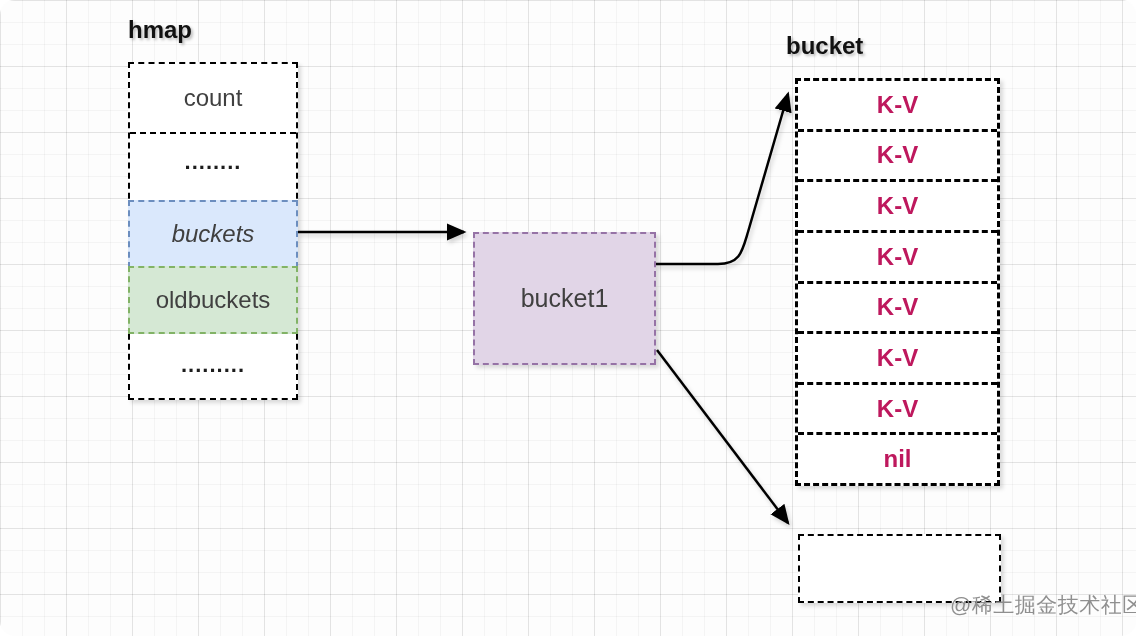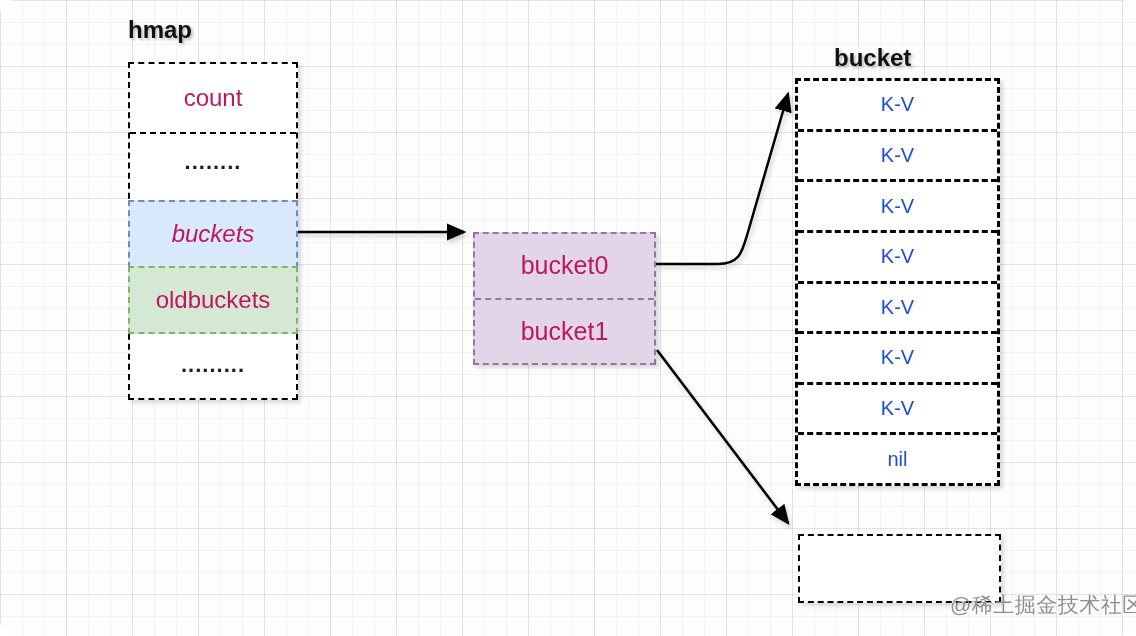--- a/index.html
+++ b/index.html
@@ -21,21 +21,21 @@
     border-radius:15px;
   }
   .box{
     position:absolute;
     background:#ffffff;
     box-sizing:border-box;
     box-shadow:3px 3px 4px rgba(0,0,0,0.14);
   }
   .row{
     display:flex;align-items:center;justify-content:center;
-    font-size:24px;color:#be185d;
+    font-size:24px;color:#404040;
     box-sizing:border-box;
   }
   .diagram-title{
     position:absolute;
     font-size:24px;font-weight:bold;color:#111;
     text-shadow:2px 2px 3px rgba(0,0,0,0.25);
     white-space:nowrap;
   }
 
   
@@ -72,21 +72,21 @@
   }
   .pointer-box .row{flex:1;font-size:25px;}
   .pointer-box .row + .row{border-top:2px dashed var(--pointer-border,#9673a6);}
 
   
   .bucket-box{
     left:795px;top:78px;width:205px;height:408px;
     border:3px dashed #000;
     display:flex;flex-direction:column;
   }
-  .bucket-box .row{flex:1;font-size:20px;color:#1d4ed8;}
+  .bucket-box .row{flex:1;font-size:24px;color:#be185d;font-weight:bold;}
   .bucket-box .row + .row{border-top:3px dashed #000;}
 
   
   .empty-box{
     left:798px;top:534px;width:203px;height:69px;
     border:2px dashed #000;
   }
 
   
   .arrows{
@@ -131,25 +131,24 @@
       <span>........</span>
     </div>
     <div class="row blue">buckets</div>
     <div class="row green">oldbuckets</div>
     <div class="row dots last">
       <span>.........</span>
     </div>
   </div>
 
   <div class="box pointer-box">
-    <div class="row">bucket0</div>
     <div class="row">bucket1</div>
   </div>
 
-  <div class="diagram-title" style="left:786px;top:44px;margin-left:48px;">bucket</div>
+  <div class="diagram-title" style="left:786px;top:32px;">bucket</div>
 
   <div class="box bucket-box">
     <div class="row">K-V</div>
     <div class="row">K-V</div>
     <div class="row">K-V</div>
     <div class="row">K-V</div>
     <div class="row">K-V</div>
     <div class="row">K-V</div>
     <div class="row">K-V</div>
     <div class="row">nil</div>

